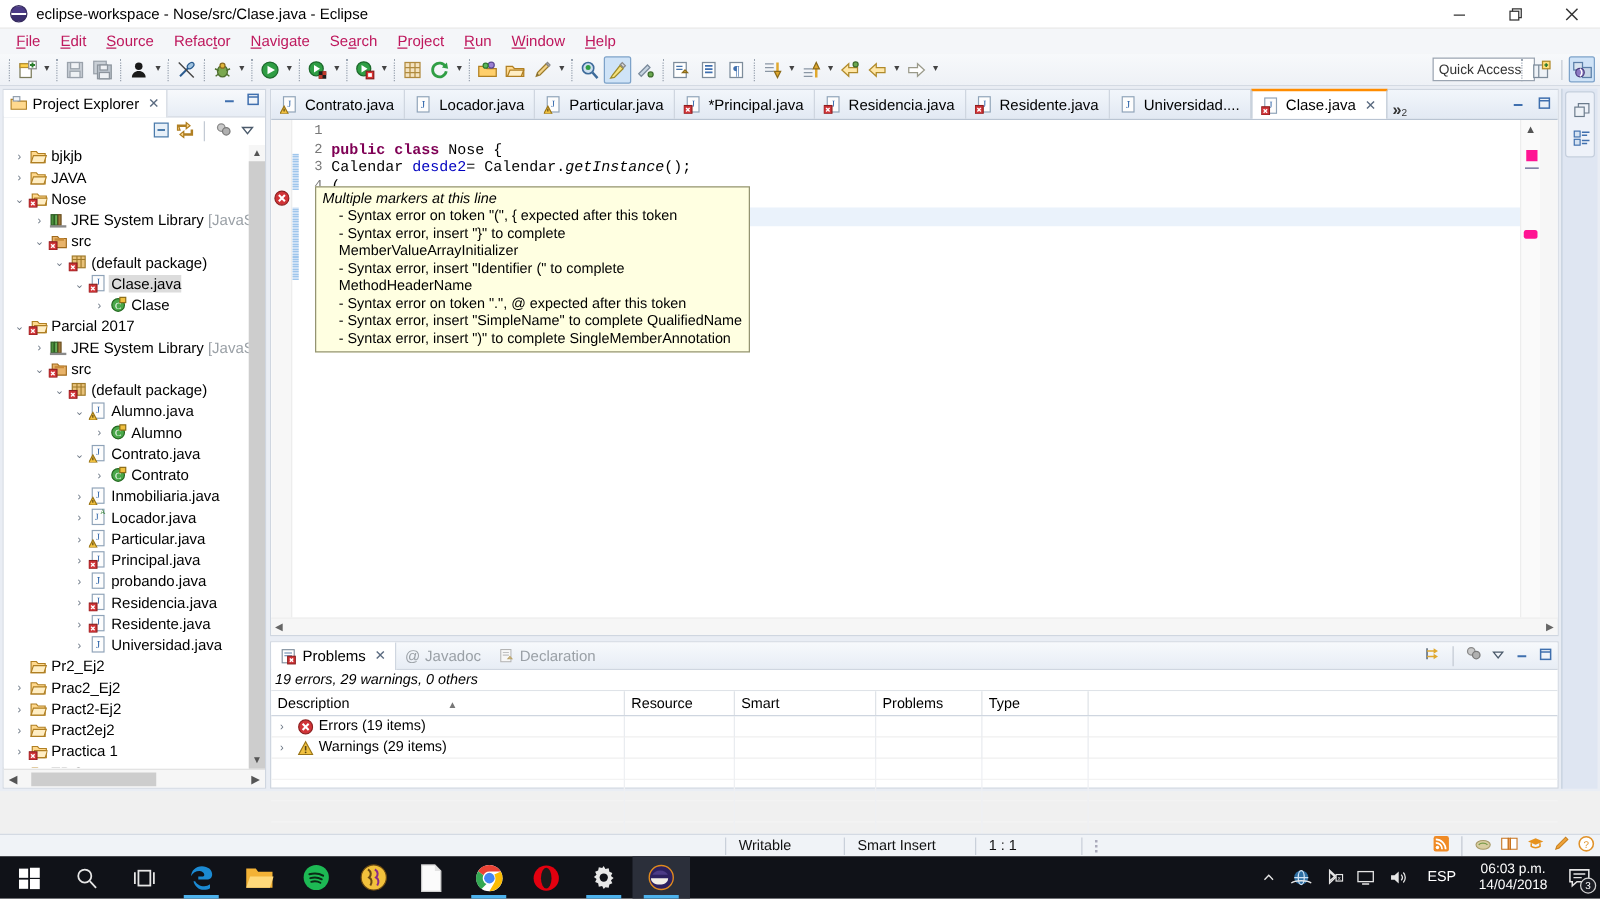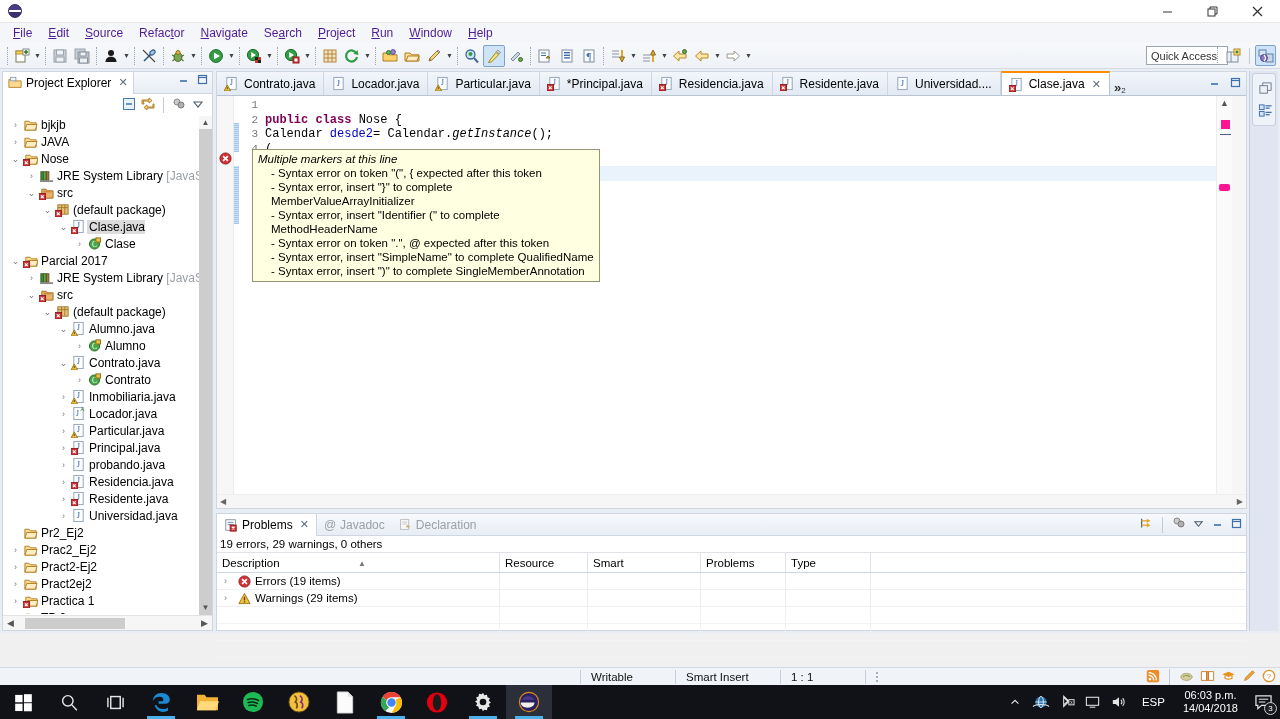--- a/index.html
+++ b/index.html
@@ -25,21 +25,21 @@
     border: 1px solid #352a5e; }
   .tb-title { font-size: 12px; color: #000; }
   .wincontrols { position: absolute; right: 0; top: 0; height: 23px; display: flex; }
   .wc { width: 45px; height: 23px; display: flex; align-items: center; justify-content: center;
         font-size: 13px; color: #222; }
   .wc svg { display:block; }
 
   
   .menubar { height: 20px; background: #f4f6f9; display: flex; align-items: center;
              padding-left: 5px; }
-  .menu-item { padding: 2px 8px; font-size: 12px; color: #4c1d95; }
+  .menu-item { padding: 2px 8px; font-size: 12px; color: #be185d; }
   .menu-item u { text-decoration: underline; }
 
   
   .toolbar { height: 26px; background: linear-gradient(180deg,#f7f9fb,#eef1f6);
              border-bottom: 1px solid #d4dae3; display: flex; align-items: center;
              padding-left: 4px; position: relative; }
   .tbtn { width: 22px; height: 22px; display:flex; align-items:center; justify-content:center;
           position: relative; }
   .tbtn.sel { background: #cfe3f7; border: 1px solid #7da2c9; border-radius: 2px; }
   .caret { width: 9px; height: 22px; display:flex; align-items:center; justify-content:center;
@@ -156,21 +156,21 @@
               background:#fff; border:1px solid #cfd6e0; }
   .pv-tabrow { height:22px; background: linear-gradient(180deg,#f7f9fc,#e7edf5);
                display:flex; align-items:center; position:relative;
                border-bottom:1px solid #cfd6e0; }
   .pv-tab { display:flex; align-items:center; gap:4px; height:22px; padding:0 7px;
             font-size:12px; }
   .pv-tab.active { background:#fff; border-right:1px solid #cfd6e0; }
   .pv-tab.inactive { color:#9aa0a6; }
   .pv-tools { position:absolute; right:3px; top:2px; display:flex; align-items:center; gap:6px;}
   .pv-summary { height:17px; font-size:11.5px; padding-left:3px; line-height:17px;
-                border-bottom:1px solid #dfe3e8; background:#fff; }
+                border-bottom:1px solid #dfe3e8; background:#fff;font-style:italic; }
   .pv-header { height:20px; display:flex; background:#fff; border-bottom:1px solid #cfd6e0;
                font-size:11.5px; position:relative; }
   .pv-hc { border-right:1px solid #dfe3e8; padding-left:5px; line-height:20px; position:relative;}
   .pv-sortmark { position:absolute; left:50%; top:1px; font-size:8px; color:#777; }
   .pv-row { height:17px; display:flex; align-items:center; font-size:11.5px;
             border-bottom:1px solid #f0f0f0; }
   .pv-row .cell0 { width:283px; display:flex; align-items:center; gap:4px;
                    border-right:1px solid #e9ecf0; height:17px; }
   .pv-row .cell { border-right:1px solid #e9ecf0; height:17px; }
   .pv-twist { width:17px; text-align:center; color:#6b7684; font-size:9px; }
@@ -207,20 +207,21 @@
                  font-size:8px; display:flex; align-items:center; justify-content:center; }
   .desk-strip { position:absolute; right:0; top:0; width:6px; height:34px; }
 </style>
 </head>
 <body>
 
 <div id="app">
 
   <div class="titlebar">
     <div class="tb-icon"></div>
+    <div class="tb-title">eclipse-workspace - Nose/src/Clase.java - Eclipse</div>
     <div class="wincontrols">
       <div class="wc">
         <svg width="11" height="11" viewBox="0 0 11 11">
             <line x1="1" y1="6" x2="10" y2="6" stroke="#333" stroke-width="1"></line>
           </svg>
       </div>
       <div class="wc">
         <svg width="11" height="11" viewBox="0 0 11 11">
           <rect x="1" y="3" width="7" height="7" fill="none" stroke="#333" stroke-width="1"></rect>
           <polyline points="3,3 3,1 10,1 10,8 8,8" fill="none" stroke="#333" stroke-width="1"></polyline>

